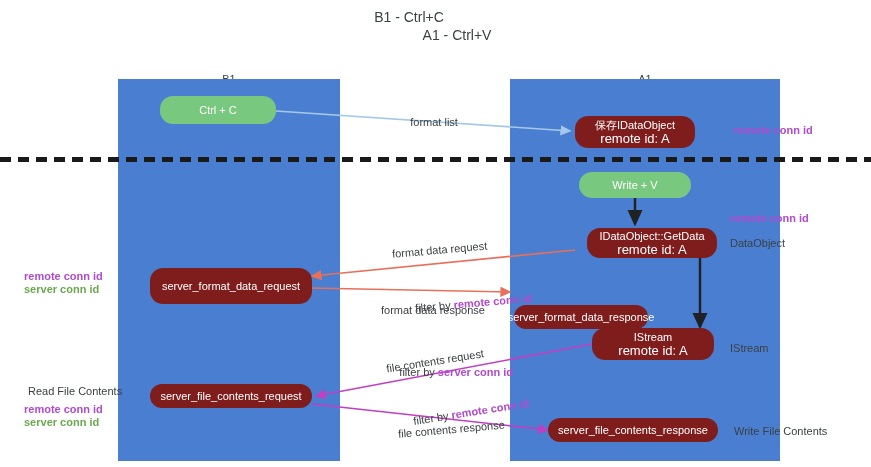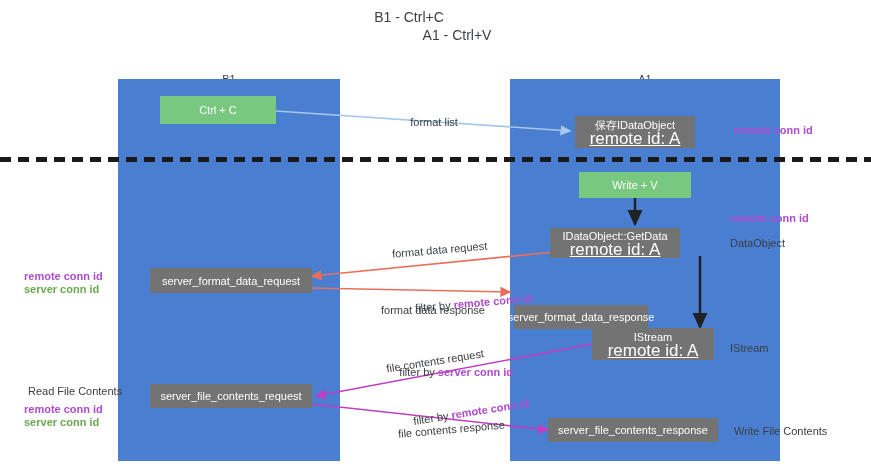--- a/index.html
+++ b/index.html
@@ -68,24 +68,25 @@
     display: flex;
     flex-direction: column;
     align-items: center;
     justify-content: center;
     color: #ffffff;
     font-size: 11px;
     line-height: 14px;
     text-align: center;
     white-space: pre;
     padding: 2px 4px;
+    border-radius: 13px;
   }
   .node.green  { background: #79c87f; }
-  .node.orange { background: #737373; }
-  .node .l2 { font-size: 17px; text-decoration: underline; }
+  .node.orange { background: #7f1d1d; }
+  .node .l2 { font-size: 13px; }
 
   
   .side-note {
     position: absolute;
     font-size: 11px;
     line-height: 14px;
     white-space: pre;
     font-weight: bold;
   }
   .side-note.plain {
@@ -172,26 +173,26 @@
 
   <div class="node orange" style="left:575px; top:116px; width:120px; height:32px;">
     <div>保存IDataObject</div>
     <div class="l2">remote id: A</div>
   </div>
 
   <div class="node green" style="left:579px; top:172px; width:112px; height:26px;">
     <div>Write + V</div>
   </div>
 
-  <div class="node orange" style="left:550px; top:228px; width:130px; height:30px;">
+  <div class="node orange" style="left:587px; top:228px; width:130px; height:30px;">
     <div>IDataObject::GetData</div>
     <div class="l2">remote id: A</div>
   </div>
 
-  <div class="node orange" style="left:150px; top:268px; width:162px; height:25px;">
+  <div class="node orange" style="left:150px; top:268px; width:162px; height:36px;">
     <div>server_format_data_request</div>
   </div>
 
   <div class="node orange" style="left:514px; top:280px; width:134px; height:24px;margin-top:25px;">
     <div>server_format_data_response</div>
   </div>
 
   <div class="node orange" style="left:592px; top:328px; width:122px; height:32px;">
     <div>IStream</div>
     <div class="l2">remote id: A</div>

